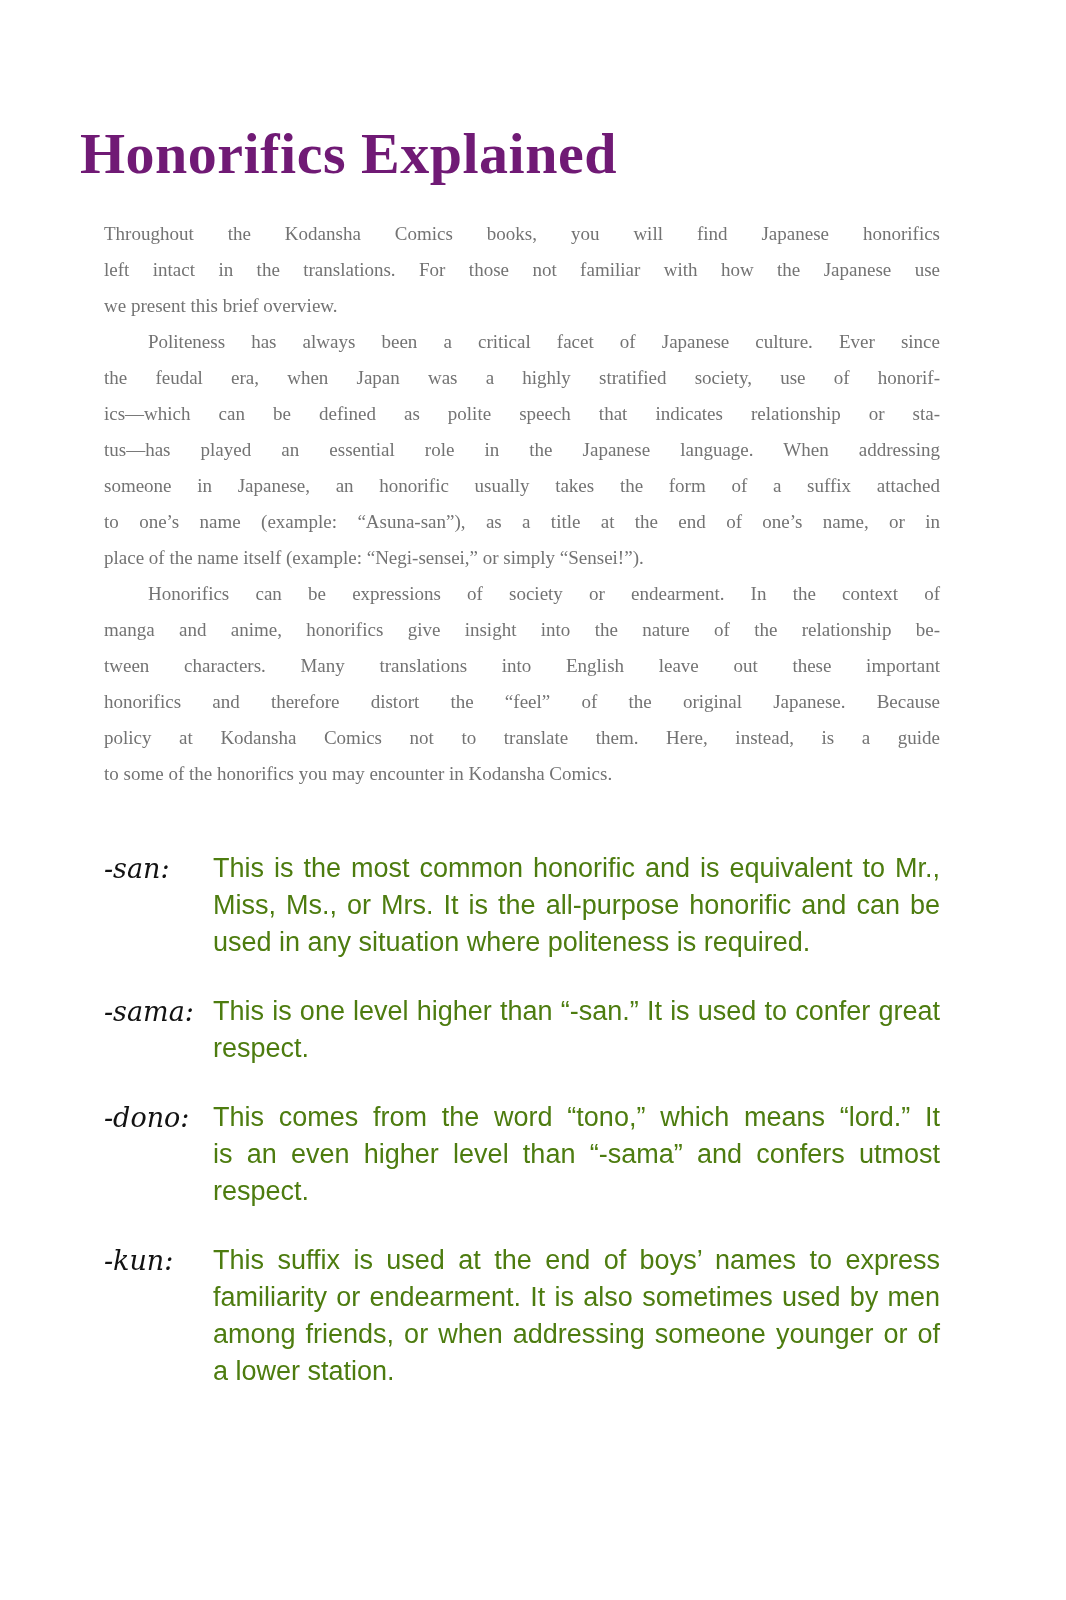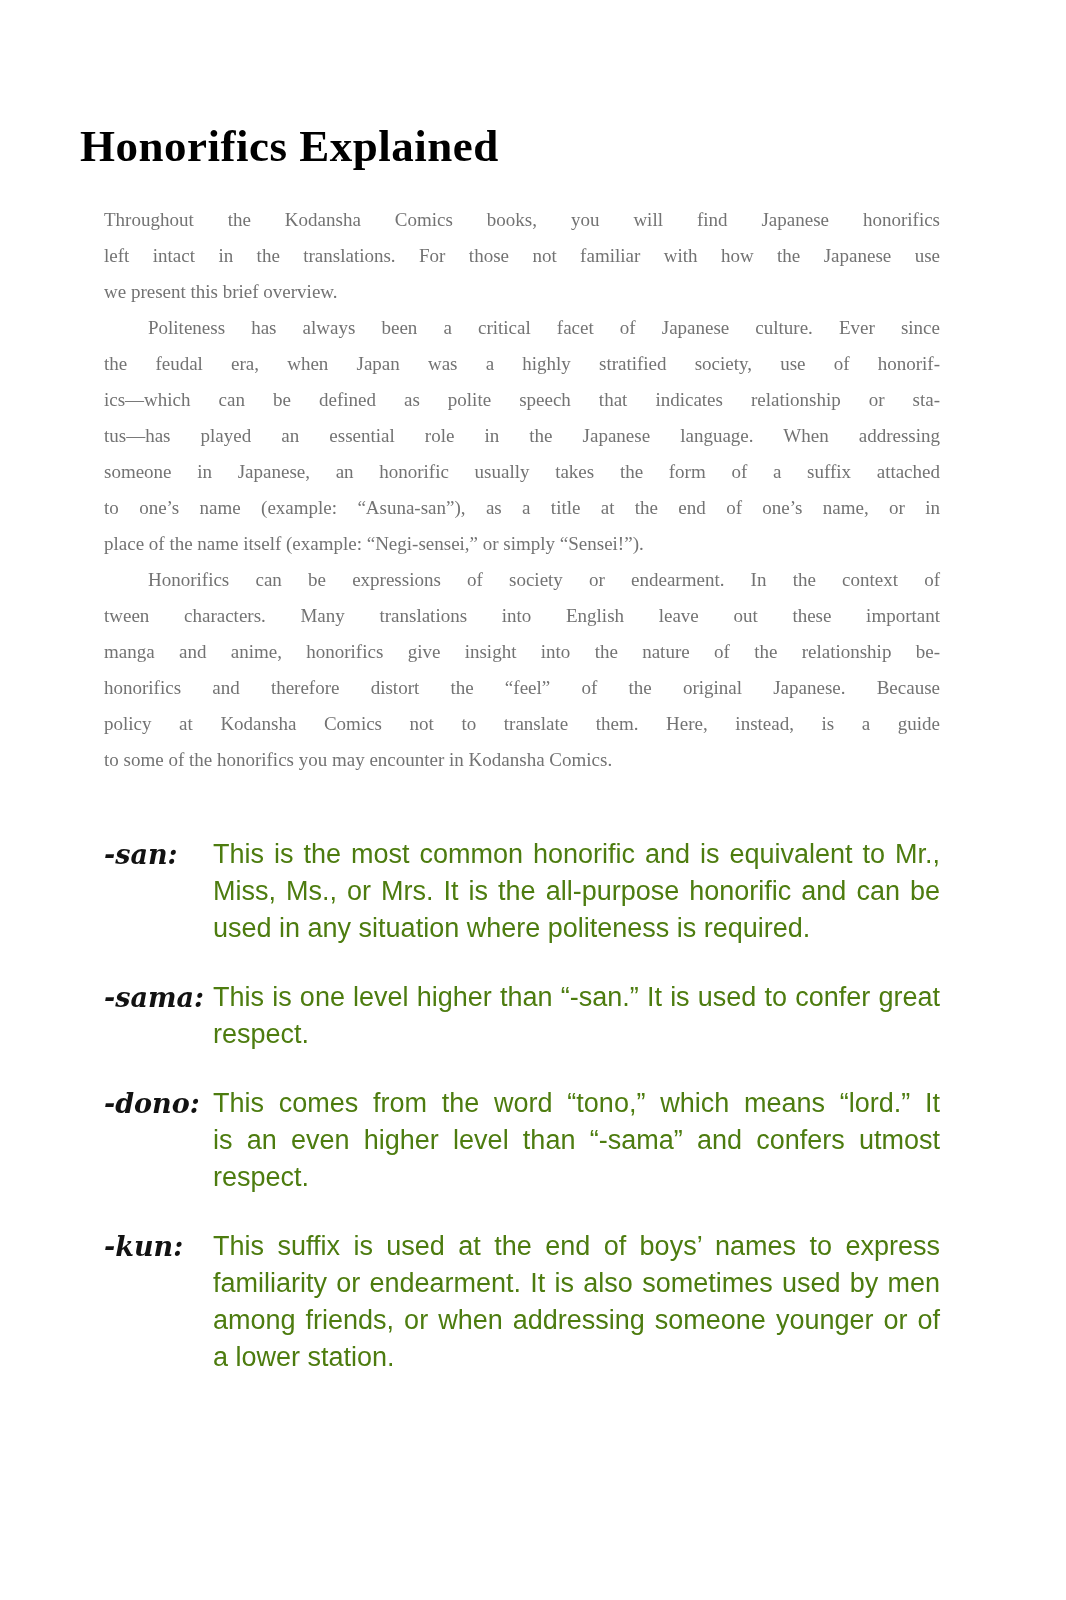--- a/index.html
+++ b/index.html
@@ -15,24 +15,24 @@
   }
   .page {
     box-sizing: border-box;
     width: 1066px;
     height: 1600px;
     padding: 122px 126px 0 104px;
   }
   .page-title {
     font-family: "Liberation Serif", serif;
     font-weight: 700;
-    font-size: 45px;
+    font-size: 58px;
     line-height: 1.1;
     letter-spacing: 0.5px;
-    color: #000000;
+    color: #701a75;
     margin: 0 0 30px -24px;
   }
   .intro {
     font-family: "Liberation Serif", serif;
     font-size: 19px;
     color: #737373;
   }
   .intro .line {
     line-height: 36px;
     text-align: justify;
@@ -51,21 +51,21 @@
   .entry {
     display: flex;
     align-items: flex-start;
     margin-bottom: 32px;
   }
   .entry-label {
     flex: 0 0 109px;
     width: 109px;
     font-family: "DejaVu Serif", serif;
     font-style: italic;
-    font-weight: 700;
+    font-weight: 400;
     font-size: 27px;
     line-height: 37px;
     color: #121212;
     white-space: nowrap;
   }
   .entry-def {
     flex: 1 1 auto;
     font-family: "Liberation Sans", sans-serif;
     font-size: 27px;
     color: #4d7c0f;
@@ -96,22 +96,22 @@
         <div class="line indented">Politeness has always been a critical facet of Japanese culture. Ever since</div>
         <div class="line">the feudal era, when Japan was a highly stratified society, use of honorif-</div>
         <div class="line">ics—which can be defined as polite speech that indicates relationship or sta-</div>
         <div class="line">tus—has played an essential role in the Japanese language. When addressing</div>
         <div class="line">someone in Japanese, an honorific usually takes the form of a suffix attached</div>
         <div class="line">to one’s name (example: “Asuna-san”), as a title at the end of one’s name, or in</div>
         <div class="line last">place of the name itself (example: “Negi-sensei,” or simply “Sensei!”).</div>
       </div>
       <div class="paragraph">
         <div class="line indented">Honorifics can be expressions of society or endearment. In the context of</div>
+        <div class="line">manga and anime, honorifics give insight into the nature of the relationship be-</div>
         <div class="line">tween characters. Many translations into English leave out these important</div>
-        <div class="line">manga and anime, honorifics give insight into the nature of the relationship be-</div>
         <div class="line">honorifics and therefore distort the “feel” of the original Japanese. Because</div>
         <div class="line">policy at Kodansha Comics not to translate them. Here, instead, is a guide</div>
         <div class="line last">to some of the honorifics you may encounter in Kodansha Comics.</div>
       </div>
     </div>
 
   <div class="honorifics">
       <div class="entry">
         <div class="entry-label">-san:</div>
         <div class="entry-def">

